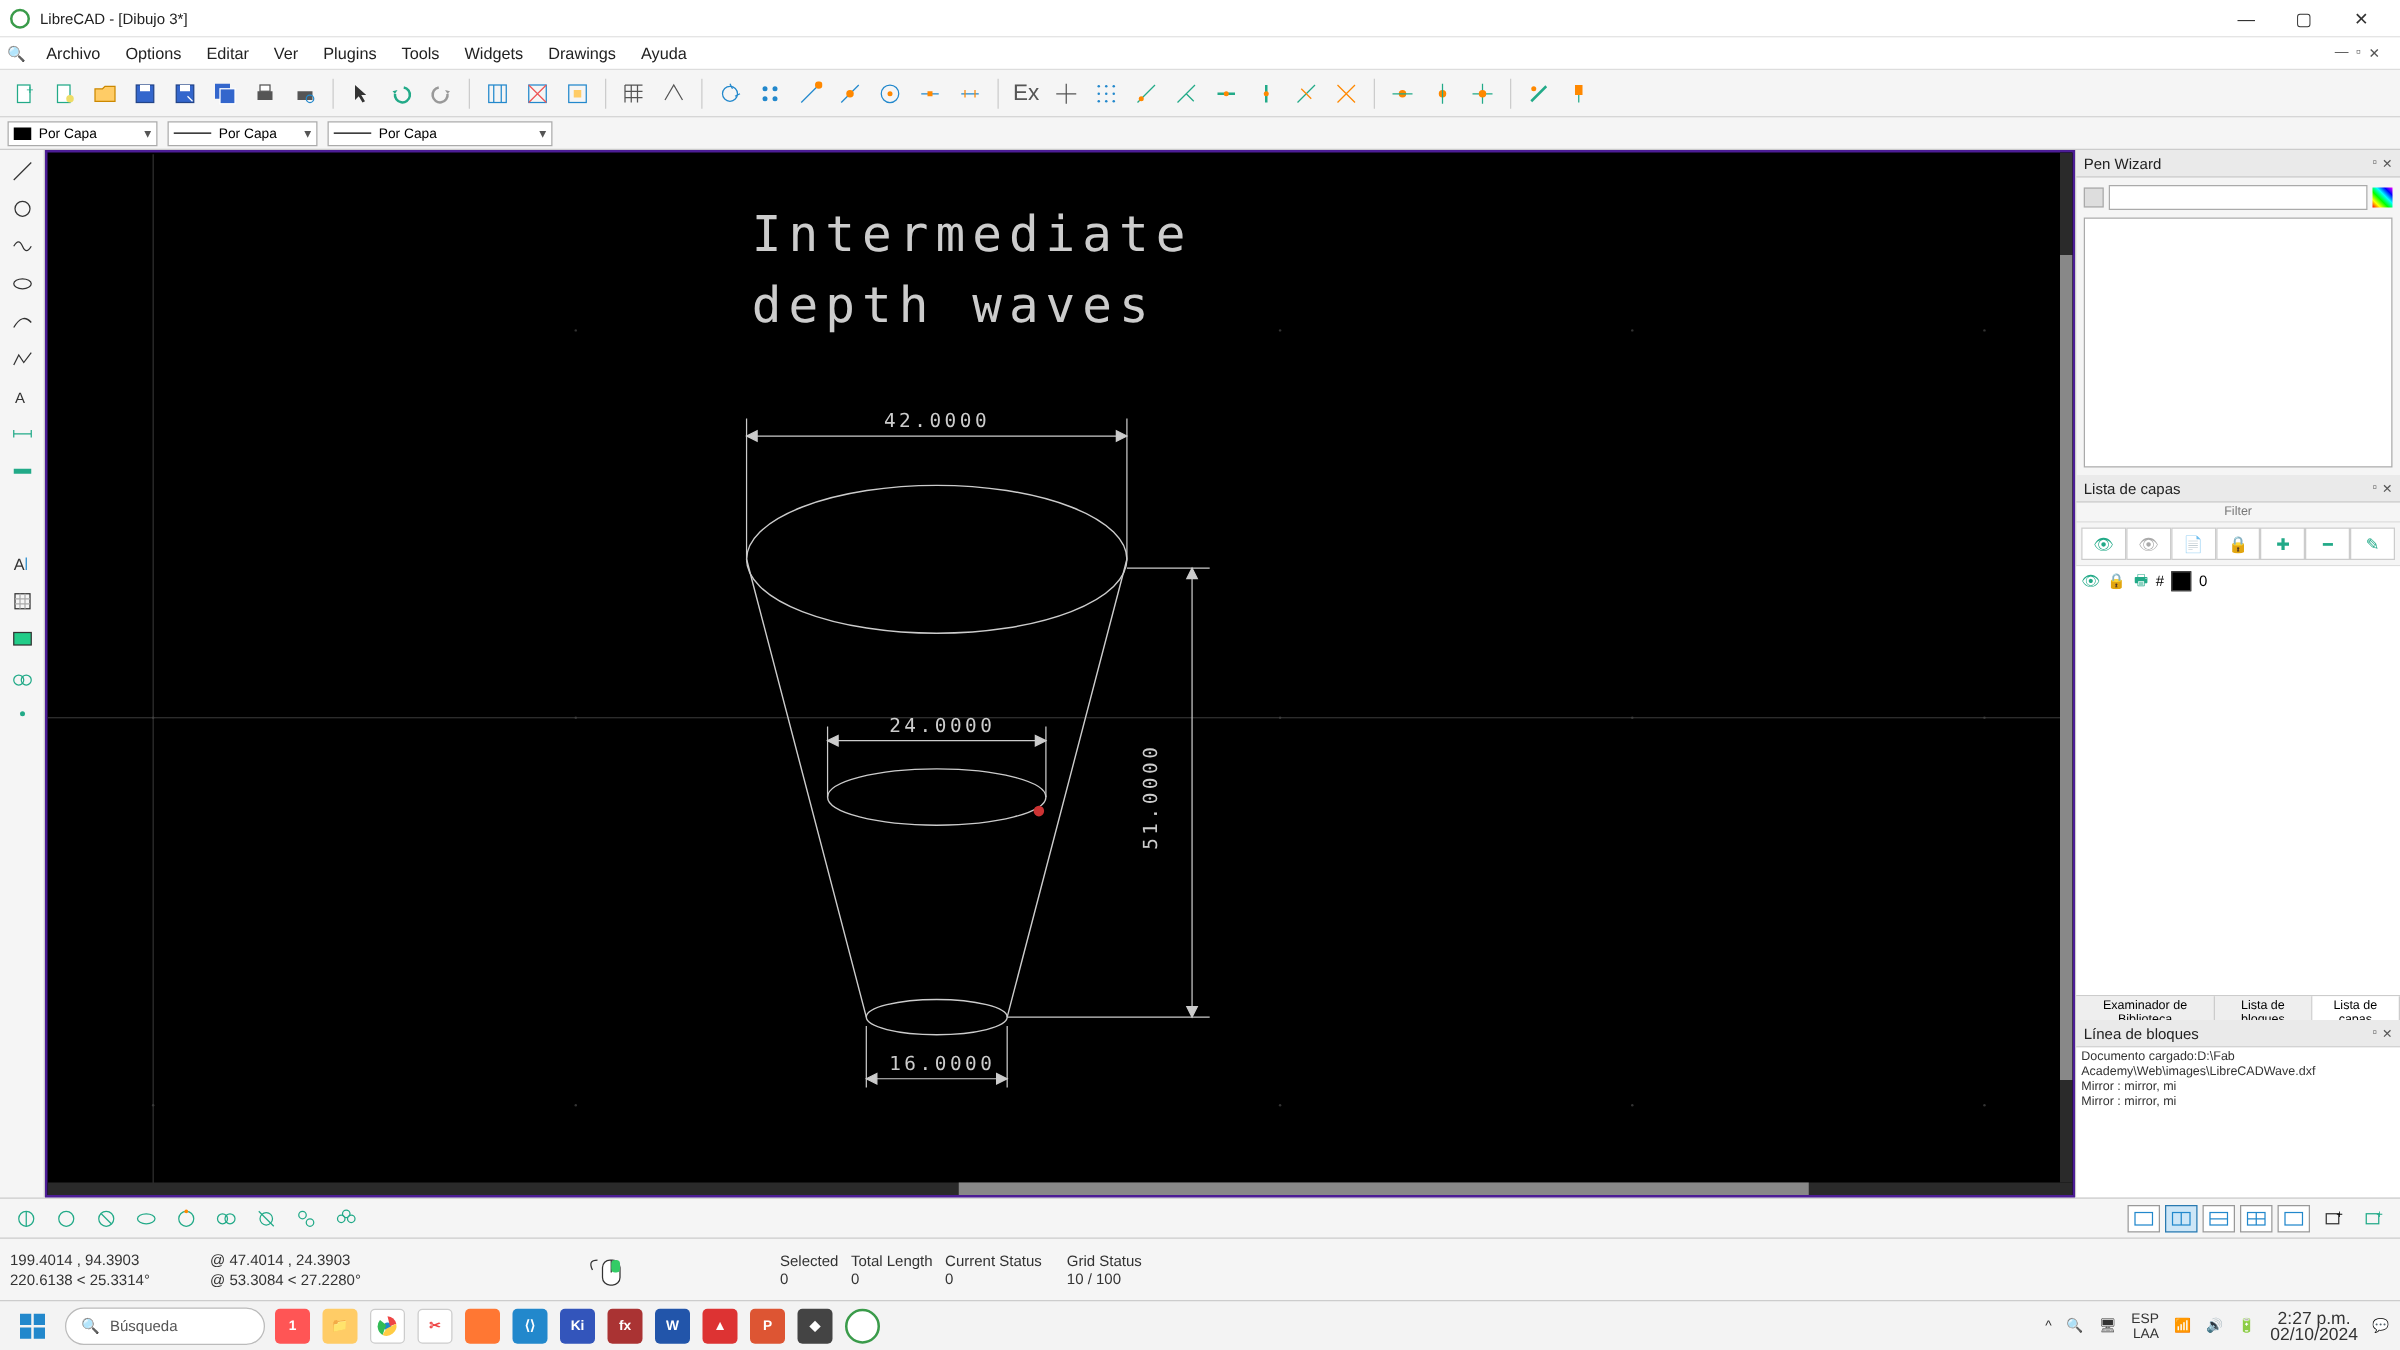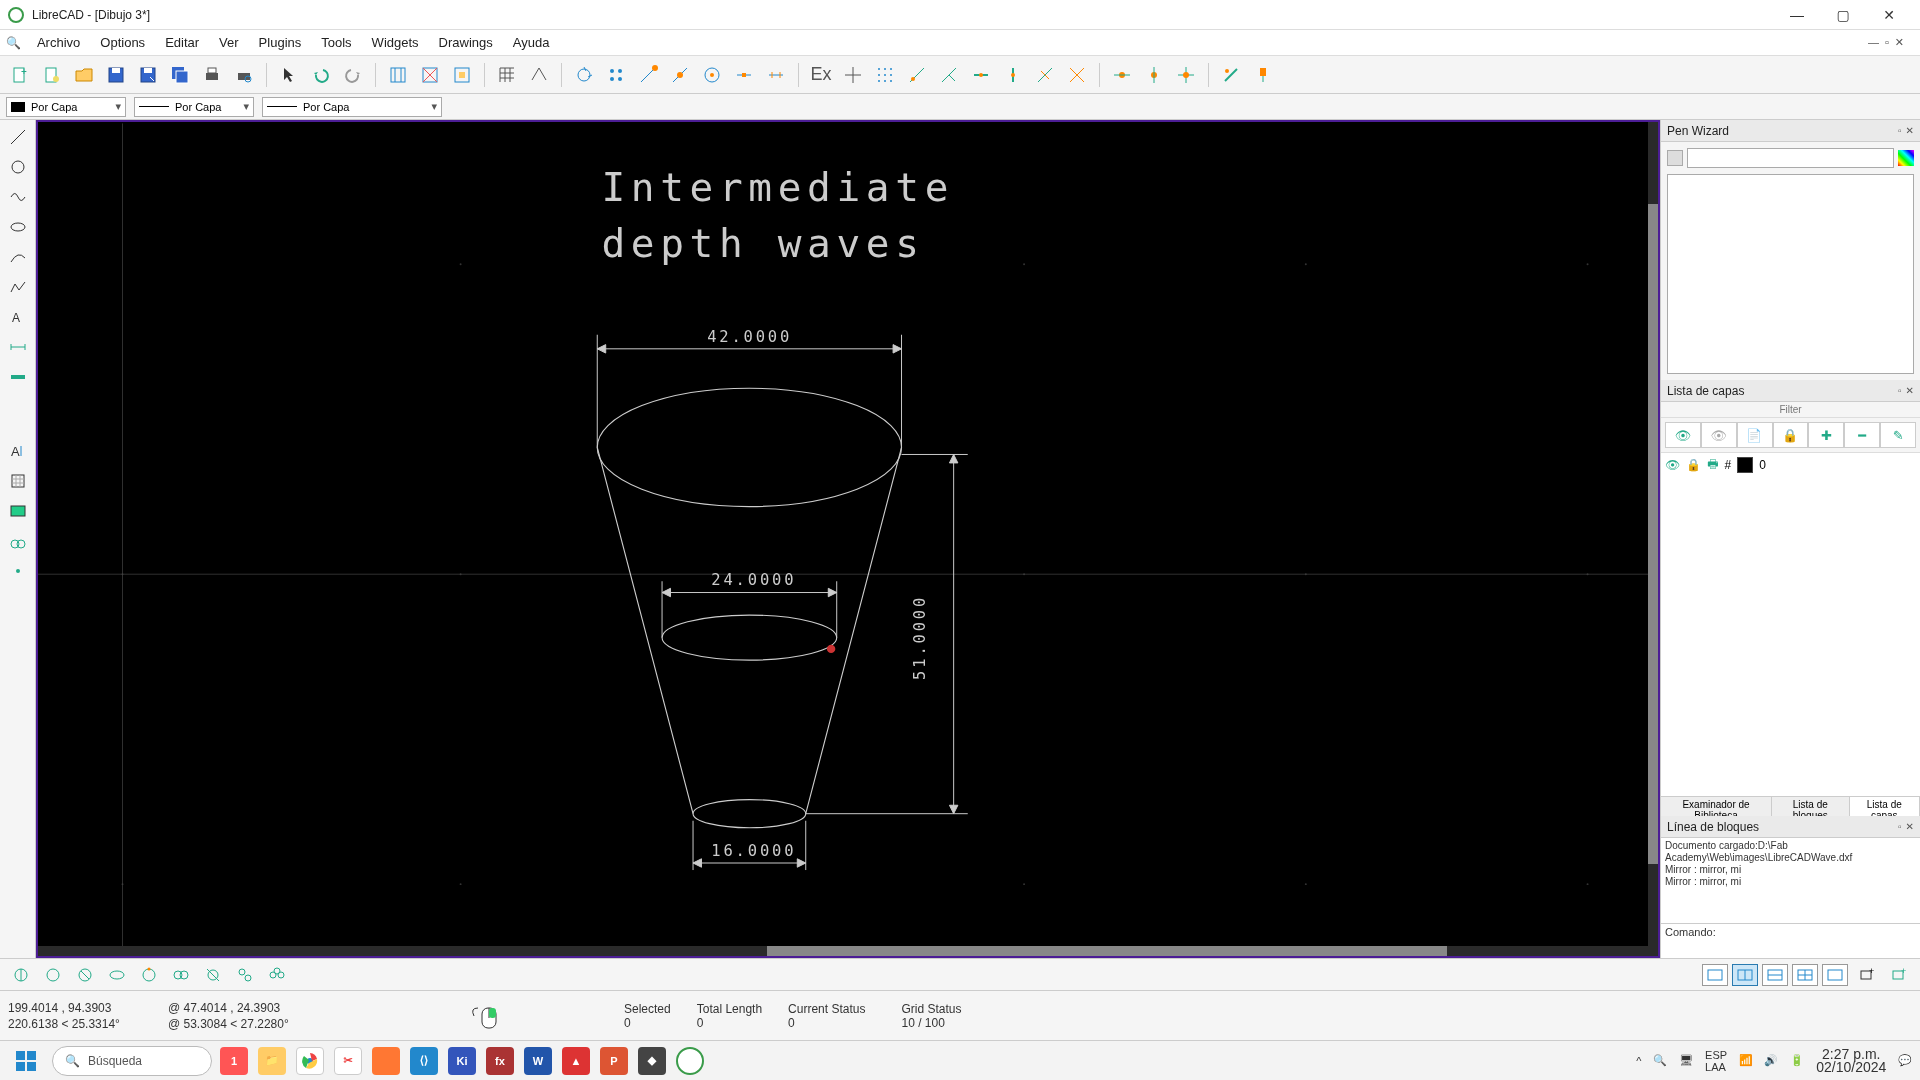--- a/index.html
+++ b/index.html
@@ -64,21 +64,21 @@
 .bottomtool { height: 32px; background: #f5f5f5; border-top: 1px solid #ccc; display: flex; align-items: center; padding: 0 8px; gap: 6px; }
 .bottomtool .bt { width: 26px; height: 26px; display: flex; align-items: center; justify-content: center; }
 .bottomtool .bt svg { width: 18px; height: 18px; }
 .bottomtool .spacer { flex: 1; }
 .bottomtool .tabicons { display: flex; gap: 4px; }
 .bottomtool .tabicons .ti { width: 26px; height: 22px; border: 1px solid #999; background: #fff; display: flex; align-items: center; justify-content: center; }
 .bottomtool .tabicons .ti.active { background: #cde6f7; border-color: #2a7ab0; }
 .statusbar { height: 50px; background: #f5f5f5; border-top: 1px solid #ccc; display: flex; align-items: center; padding: 0 8px; font-size: 12px; color: #333; gap: 20px; }
 .statusbar .col { display: flex; flex-direction: column; gap: 2px; min-width: 140px; }
 .statusbar .mouse { width: 36px; height: 36px; }
-.statusbar .labels { display: flex; gap: 26px; font-size: 12px; }
+.statusbar .labels { display: flex; gap: 10px; font-size: 12px; }
 .statusbar .labels .lc { display: flex; flex-direction: column; }
 .statusbar .labels .lc .h { font-size: 12px; }
 .statusbar .labels .lc .v { font-size: 12px; }
 .taskbar { height: 40px; background: #f3f3f3; border-top: 1px solid #ccc; display: flex; align-items: center; padding: 0 8px; gap: 8px; }
 .taskbar .start { width: 36px; height: 32px; display: flex; align-items: center; justify-content: center; }
 .taskbar .search { display: flex; align-items: center; height: 30px; border: 1px solid #bbb; border-radius: 16px; padding: 0 12px; gap: 8px; background: #fff; font-size: 12px; color: #555; width: 160px; }
 .taskbar .appicons { display: flex; gap: 10px; align-items: center; }
 .taskbar .appicons .ai { width: 28px; height: 28px; border-radius: 4px; display: flex; align-items: center; justify-content: center; font-size: 11px; font-weight: bold; color: #fff; }
 .taskbar .tray { margin-left: auto; display: flex; align-items: center; gap: 12px; font-size: 11px; color: #333; }
 .taskbar .clock { text-align: center; font-size: 14px; line-height: 13px; }
@@ -580,24 +580,20 @@
           <span>▫</span>
           <span>✕</span>
         </div>
     </div>
     <div class="cmdpanel">
       <div class="cmdlog">
         <div>Documento cargado:D:\Fab Academy\Web\images\LibreCADWave.dxf</div>
         <div>Mirror : mirror, mi</div>
         <div>Mirror : mirror, mi</div>
       </div>
-      <div class="cmdinput">
-        <span>Comando:</span>
-        <input style="">
-      </div>
     </div>
   </div>
 </div>
 
 <div class="bottomtool">
   <div class="bt">
       <svg viewBox="0 0 18 18">
         <circle cx="9" cy="9" r="6" fill="none" stroke="#2a8"></circle>
         <path d="M9 3 L9 15" stroke="#2a8"></path>
       </svg>
@@ -761,21 +757,21 @@
     <div class="ai" style="background:#25a">W</div>
     <div class="ai" style="background:#d33">▲</div>
     <div class="ai" style="background:#d53">P</div>
     <div class="ai" style="background:#444">◆</div>
     <div class="ai" style="background:#fff;border:2px solid #3a9b4a;border-radius:50%"></div>
   </div>
   <div class="tray">
     <span>^</span>
     <span style="color:#f80">🔍</span>
     <span>🖥</span>
-    <div style="text-align:left;line-height:12px;">
+    <div style="text-align:right;line-height:12px;">
       <div>ESP</div>
         <div>LAA</div>
     </div>
     <span>📶</span>
     <span>🔊</span>
     <span>🔋</span>
     <div class="clock">
       <div>2:27 p.m.</div>
         <div>02/10/2024</div>
     </div>

